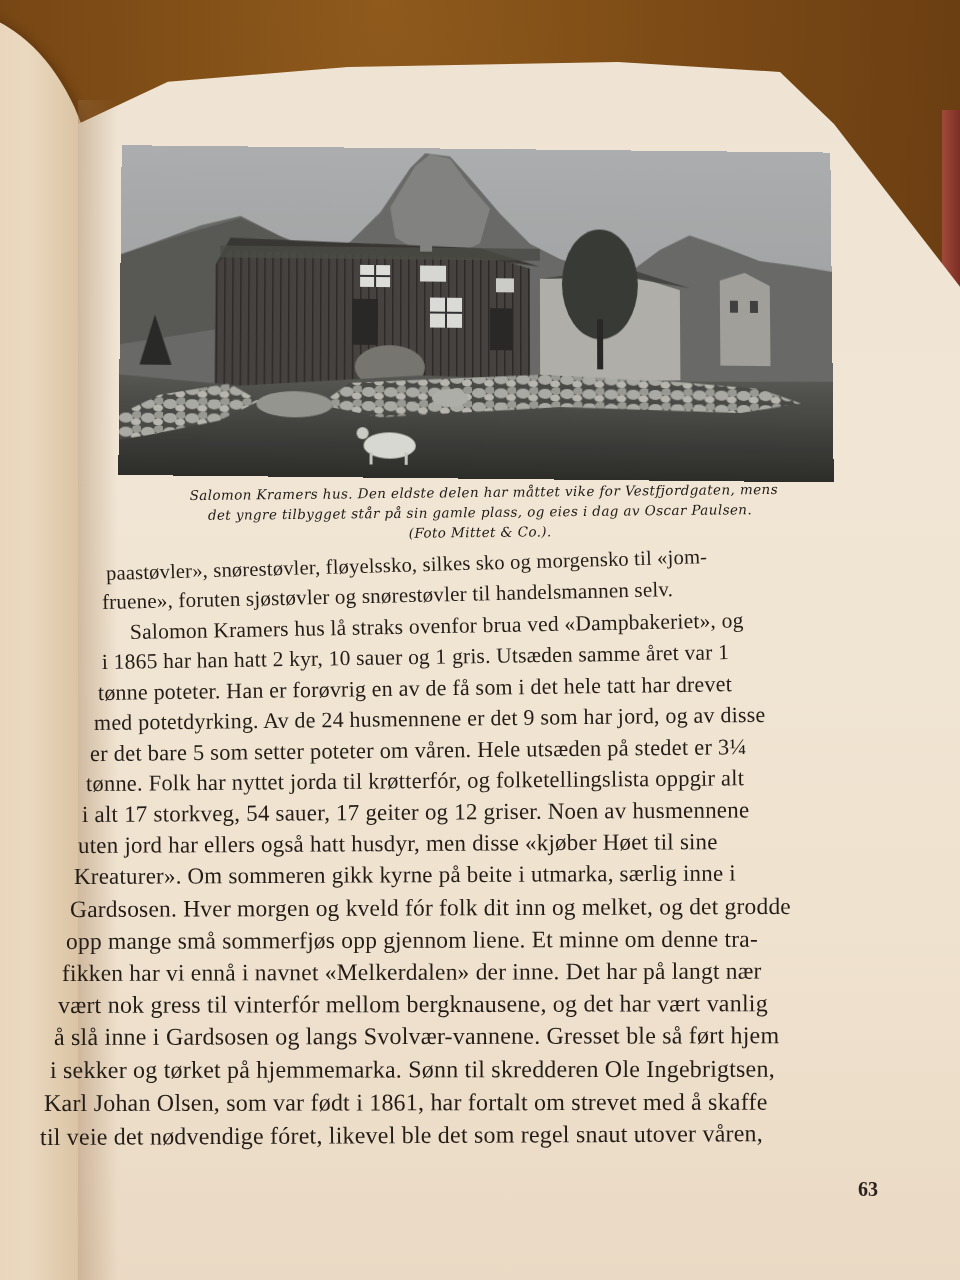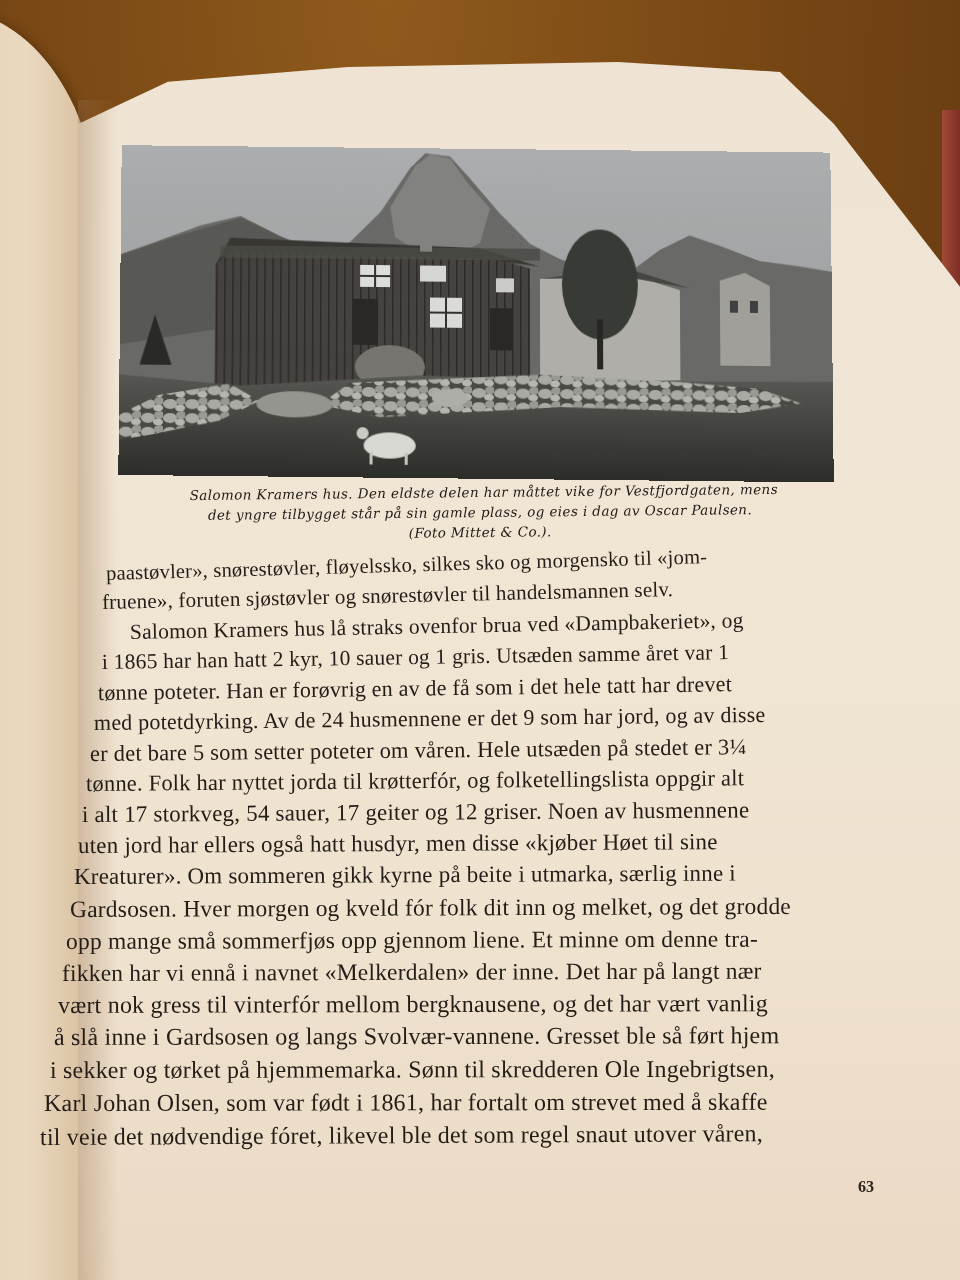--- a/index.html
+++ b/index.html
@@ -109,21 +109,21 @@
       white-space: nowrap;
       font-size: 22px;
       letter-spacing: 0.2px;
       transform-origin: left center;
     }
     .page-number {
       position: absolute;
       left: 858px;
       top: 1178px;
       font-family: "Liberation Serif", serif;
-      font-size: 16px;
+      font-size: 20px;
       font-weight: bold;
       color: #2a221c;
       text-align: right;
     }
   </style>
 </head>
 <body>
 
 <div class="backdrop"></div>
 <div class="cover-edge"></div>

